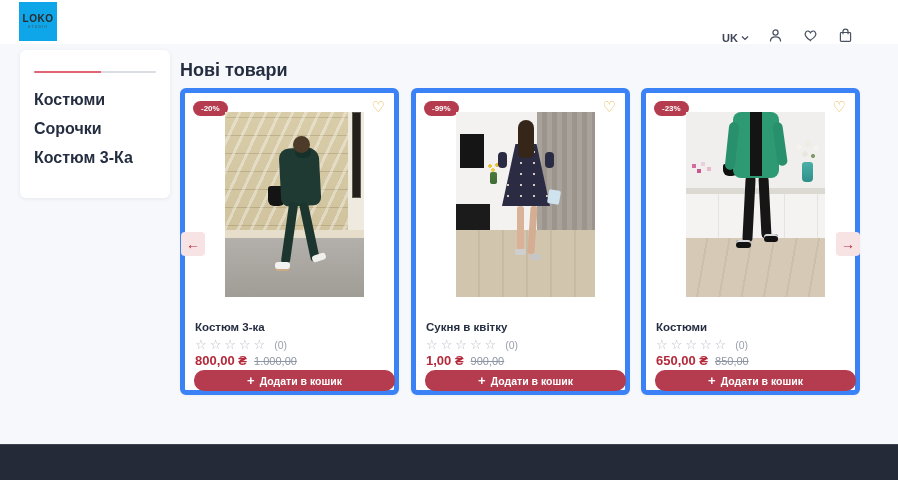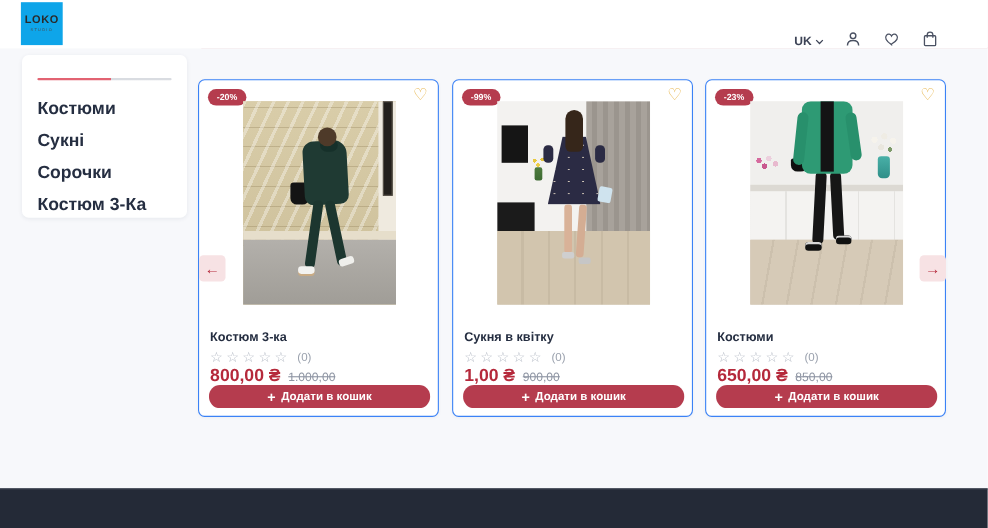--- a/index.html
+++ b/index.html
@@ -26,31 +26,31 @@
   
   .sidebar { position:absolute; left:20px; top:50px; width:150px; height:148px; background:#ffffff; border-radius:6px; box-shadow:0 1px 4px rgba(40,50,80,.08); padding:13px 14px; }
   .sidebar-title { font-size:14px; font-weight:bold; color:#252e41; }
   .sidebar-divider { margin-top:8px; height:2px; background:linear-gradient(to right, #e26372 0%, #e26372 55%, #d9dce1 55%, #d9dce1 100%); border-radius:1px; }
   .sidebar-list { margin-top:12px; }
   .sidebar-item { font-size:16px; font-weight:bold; color:#252e41; padding:5.5px 0; cursor:pointer; }
 
   
   .main-title { position:absolute; left:180px; top:60px; font-size:18px; font-weight:bold; color:#252e41; }
 
-  .card { position:absolute; top:72px; width:219px; height:307px; background:#ffffff; border:1px solid #3b82f6; border-radius:6px; box-shadow:0 1px 3px rgba(40,50,80,.05); }
+  .card { position:absolute; top:88px; width:219px; height:307px; background:#ffffff; border:5px solid #3b82f6; border-radius:6px; box-shadow:0 1px 3px rgba(40,50,80,.05); }
   .card1 { left:180px; } .card2 { left:411px; } .card3 { left:641px; }
   .badge { position:absolute; left:8px; top:8px; background:#b53c4e; color:#ffffff; font-size:8px; font-weight:bold; padding:3px 8px; border-radius:8px; }
   .fav { position:absolute; right:9px; top:4px; font-size:15px; color:#e6b54d; cursor:pointer; line-height:20px; }
   .photo { position:absolute; left:40px; top:19px; width:139px; height:185px; overflow:hidden; cursor:pointer; }
   .card-title { position:absolute; left:10px; top:228px; font-size:11.5px; font-weight:bold; color:#252e41; cursor:pointer; }
   .stars-row { position:absolute; left:10px; top:244px; display:flex; align-items:center; gap:6px; }
   .stars { font-size:13px; color:#b6bcc6; letter-spacing:3px; }
   .rating-count { font-size:10.5px; color:#9aa1ad; }
   .price-row { position:absolute; left:10px; top:260px; display:flex; align-items:baseline; gap:7px; }
-  .price { font-size:16px; font-weight:bold; color:#b5293b; }
+  .price { font-size:13px; font-weight:bold; color:#b5293b; }
   .old-price { font-size:11px; color:#8e95a3; text-decoration:line-through; }
   .add-btn { position:absolute; left:9px; top:277px; width:201px; height:21px; background:#b53c4e; border:none; border-radius:10px; color:#ffffff; font-size:10.5px; font-weight:bold; cursor:pointer; display:flex; align-items:center; justify-content:center; gap:5px; font-family:"Liberation Sans", sans-serif; }
   .plus-glyph { font-size:13px; font-weight:bold; line-height:13px; }
 
   .nav-arrow { position:absolute; width:24px; height:24px; background:#f7e2e4; border:none; border-radius:4px; color:#b5293b; font-size:14px; cursor:pointer; display:flex; align-items:center; justify-content:center; z-index:6; font-family:"Liberation Sans", sans-serif; }
   .arrow-prev { left:181px; top:232px; }
   .arrow-next { left:836px; top:232px; }
 
   .footer { position:absolute; left:0; top:444px; width:898px; height:36px; background:#242a37; border-top:1px solid #3a4150; }
 
@@ -160,26 +160,26 @@
         <path d="M7 8.5 V5.5 a3 3 0 0 1 6 0 V8.5" fill="none" stroke="#4b5263" stroke-width="1.4"></path>
       </svg>
     </div>
   </div>
   <div class="header-line"></div>
 
   <div class="sidebar">
     <div class="sidebar-divider"></div>
     <div class="sidebar-list">
       <div class="sidebar-item">Костюми</div>
-      <div class="sidebar-item">Сукні</div>
       <div class="sidebar-item">Сорочки</div>
       <div class="sidebar-item">Костюм 3-Ка</div>
     </div>
   </div>
 
+  <div class="main-title">Нові товари</div>
 
   <div class="card card1">
     <span class="badge">-20%</span>
     <span class="fav">♡</span>
     <div class="photo s1">
       <div class="wall"></div>
       <div class="pilaster"></div>
       <div class="window"></div>
       <div class="ledge"></div>
       <div class="sidewalk"></div>

